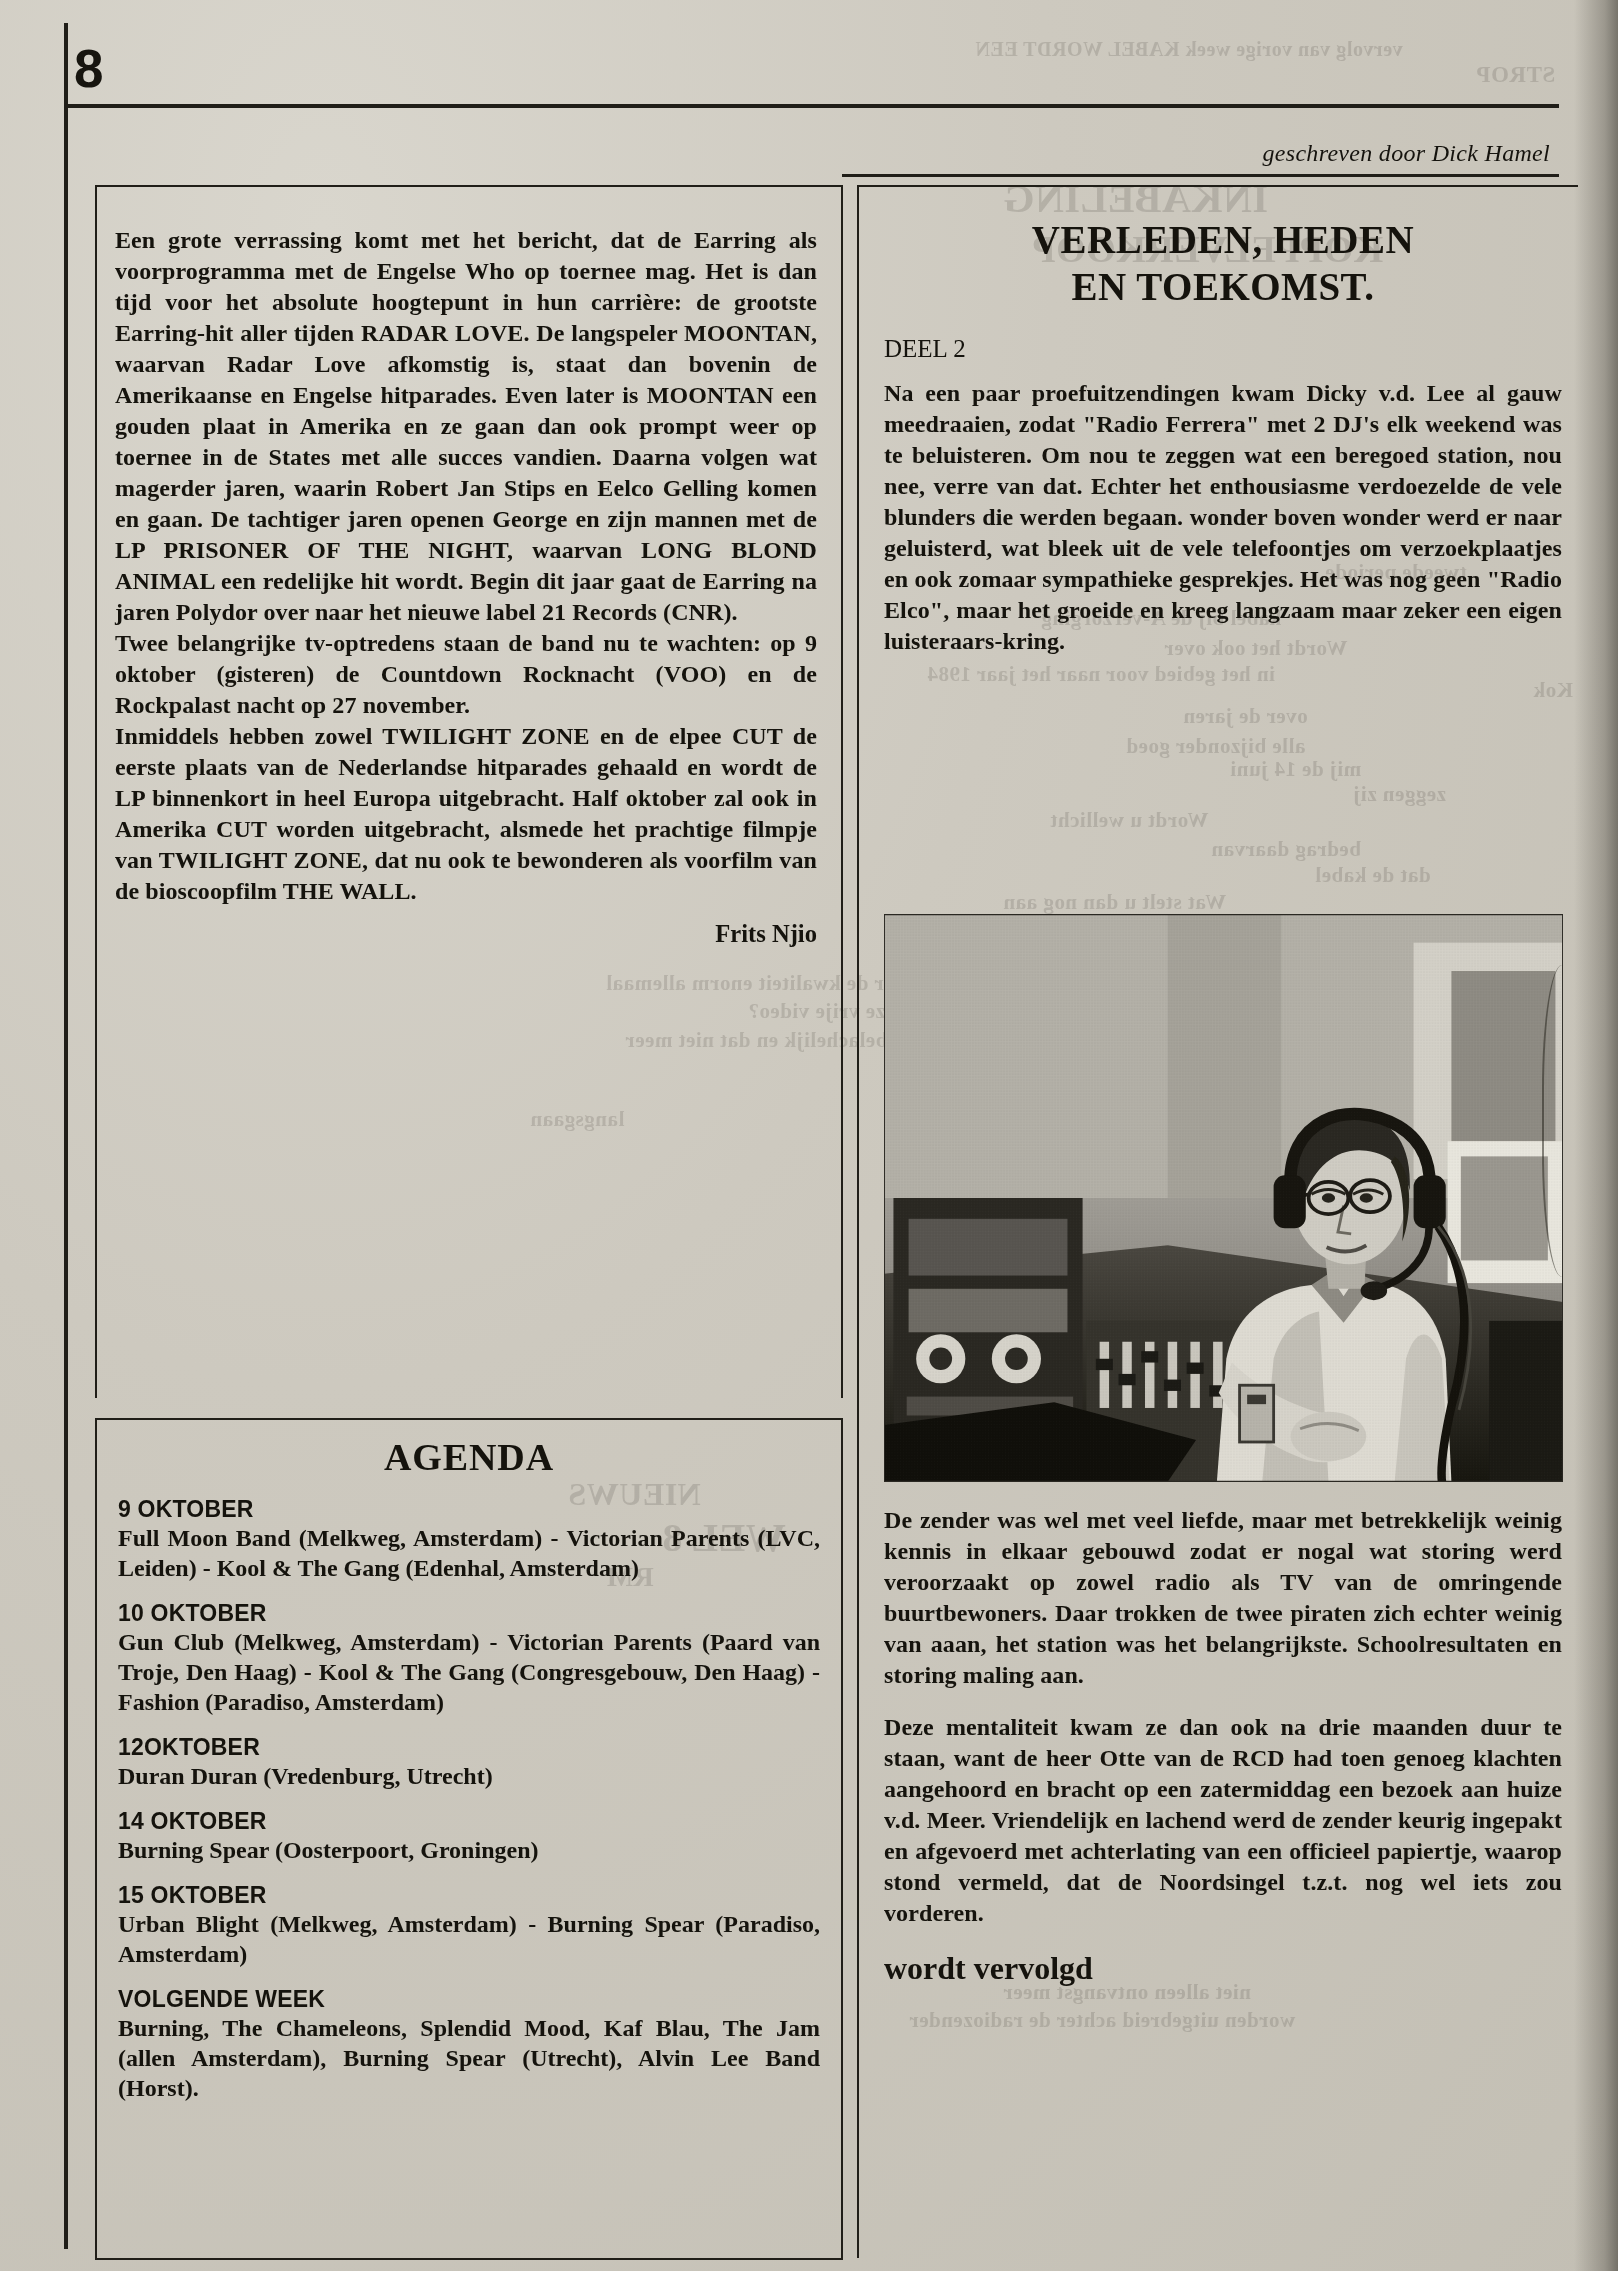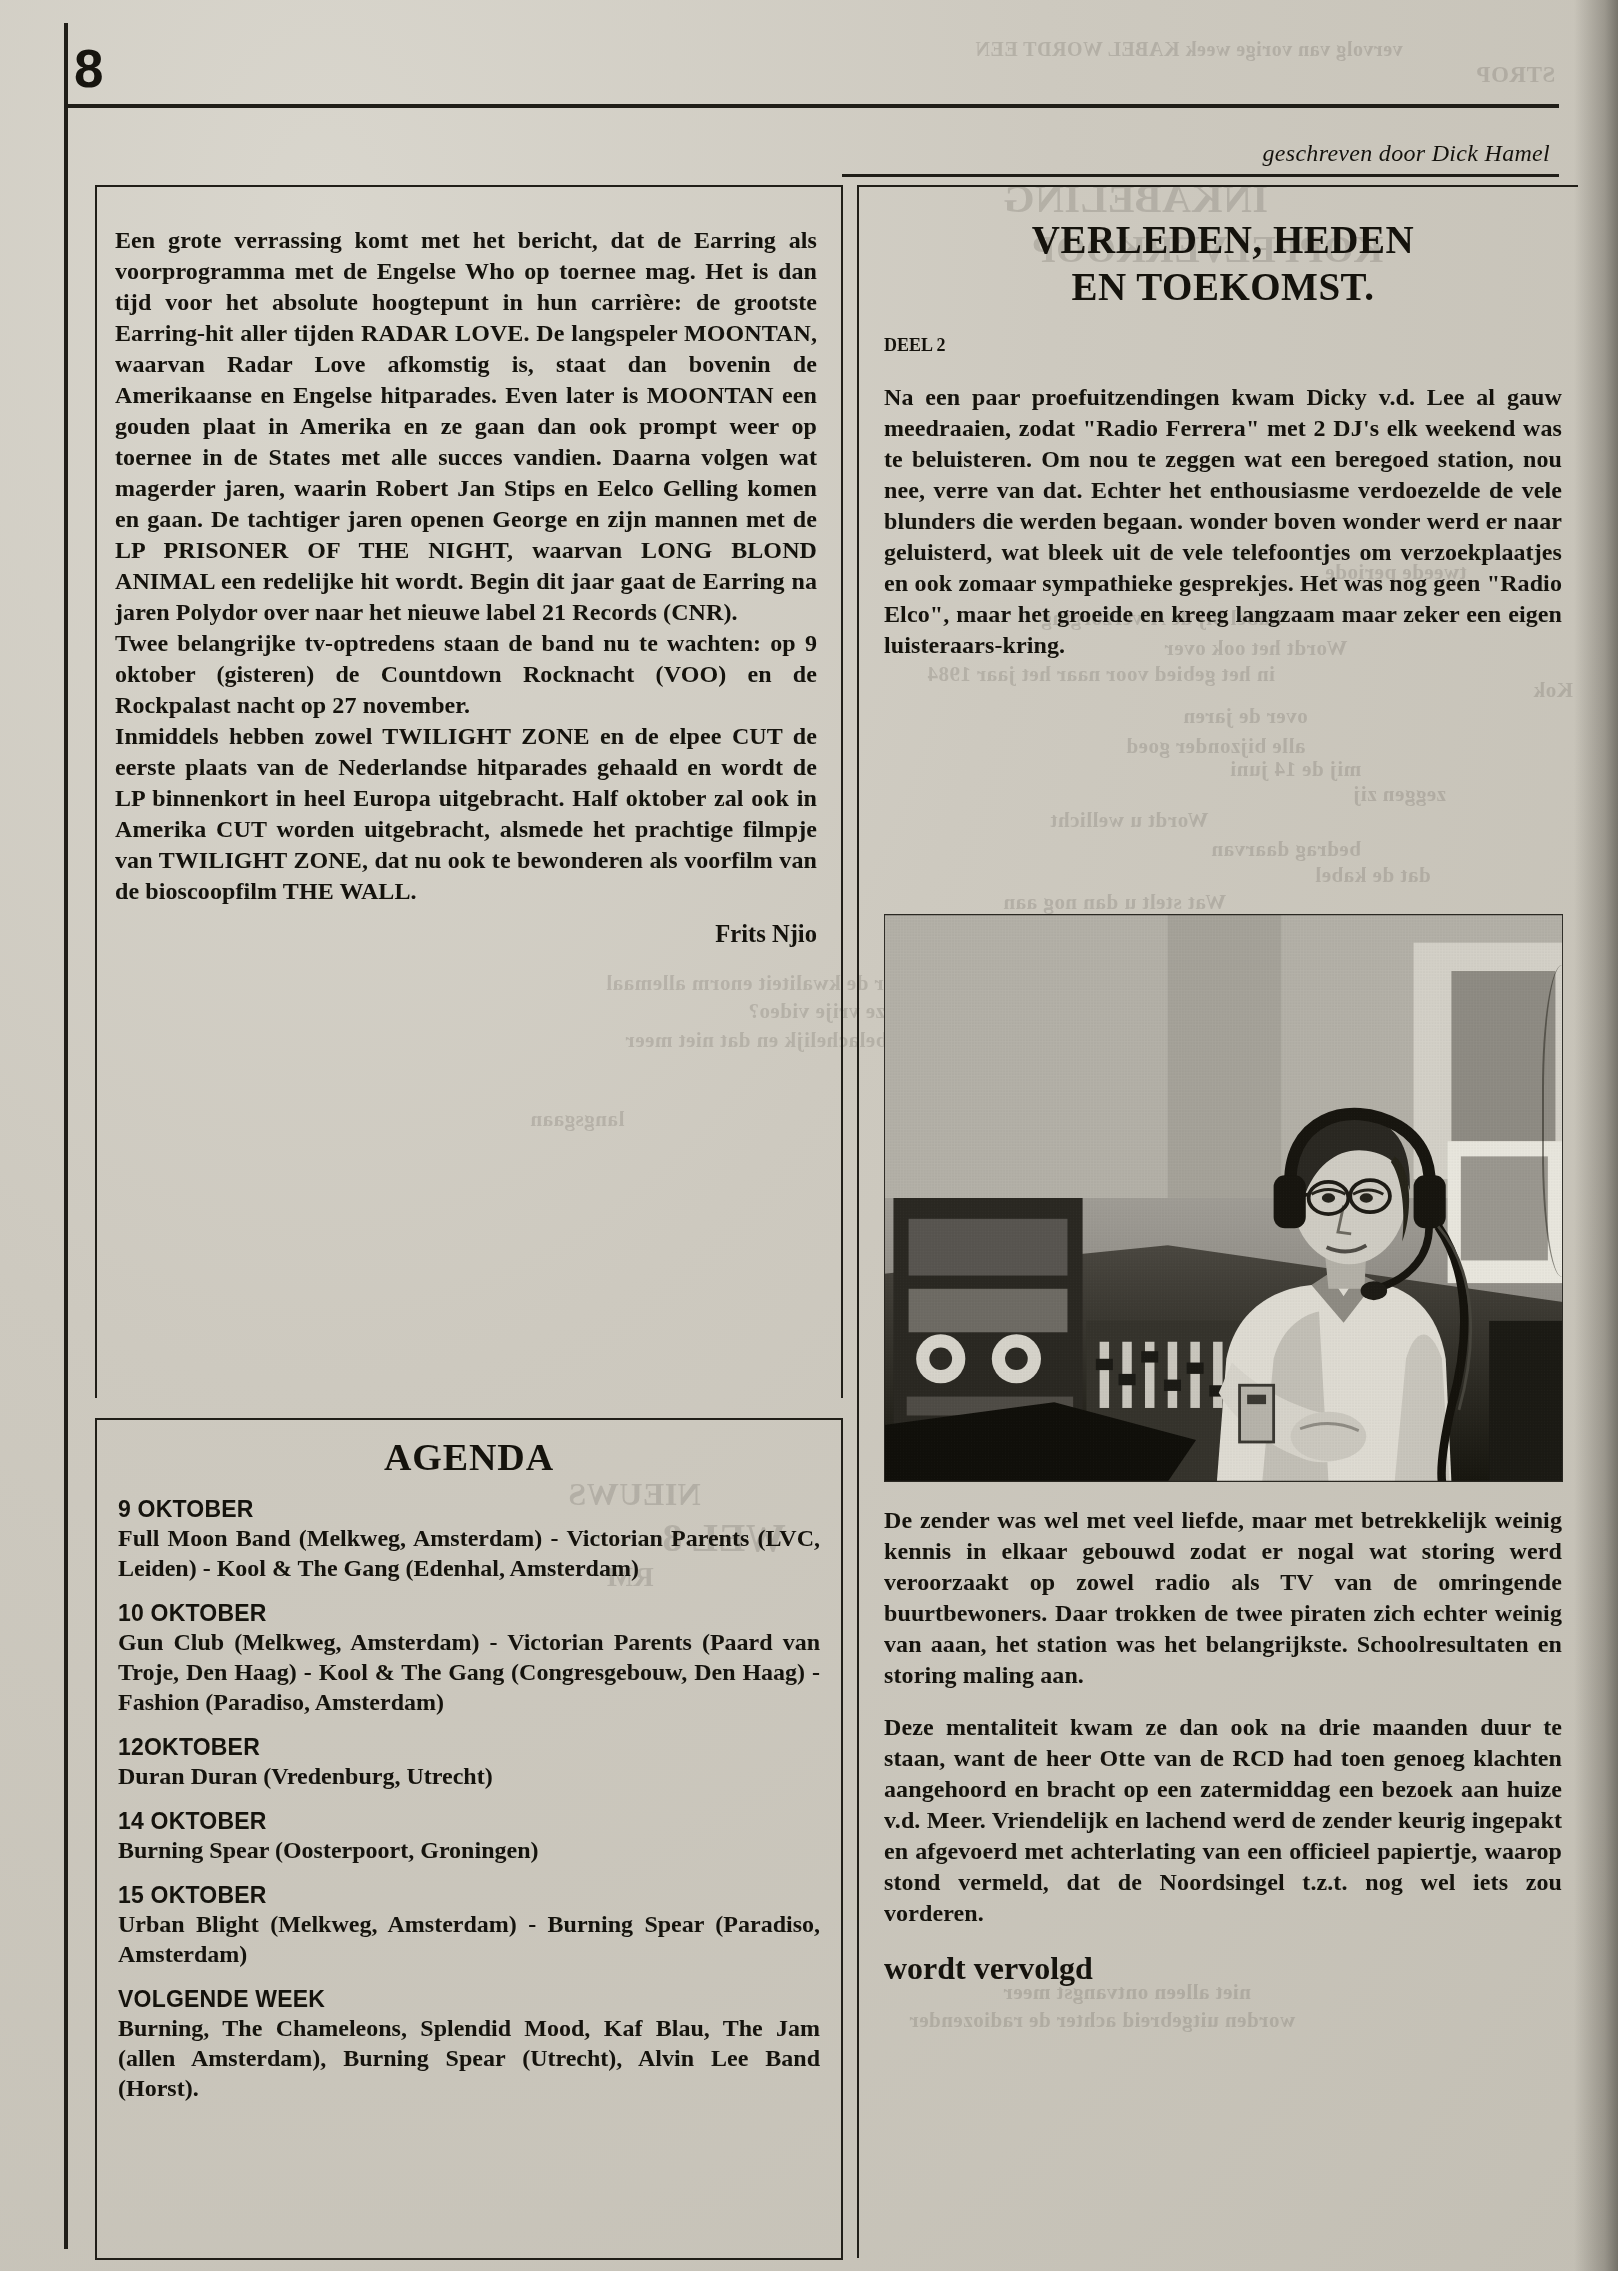--- a/index.html
+++ b/index.html
@@ -166,24 +166,24 @@
     font-family: "Liberation Serif", serif;
     font-size: 39px;
     font-weight: bold;
     letter-spacing: 0.5px;
     line-height: 47px;
     color: #15130d;
     margin-bottom: 24.6px;
   }
   .deel {
     font-family: "Liberation Serif", serif;
-    font-size: 18px;
-    font-weight: bold;
-    color: #15130d;
-    margin-bottom: 26px;
+    font-size: 25px;
+    font-weight: normal;
+    color: #15130d;
+    margin-bottom: 15px;
   }
 
   
   .photo {
     position: absolute;
     left: 884px; top: 914px;
     width: 679px; height: 568px;
     overflow: hidden;
     background: #8d8a82;
   }

